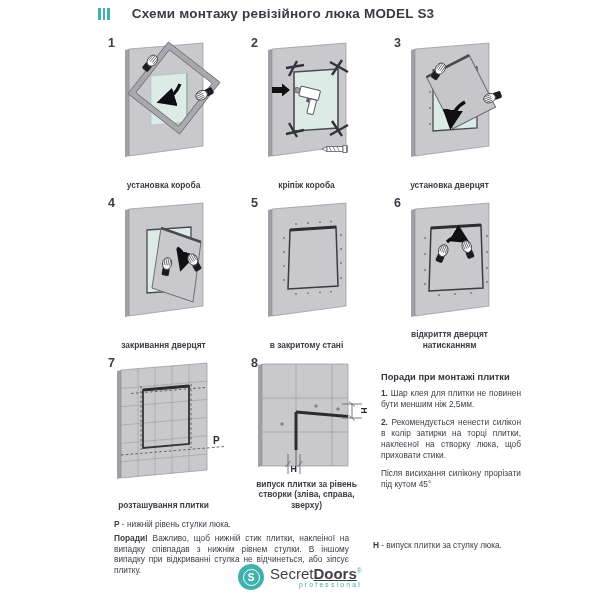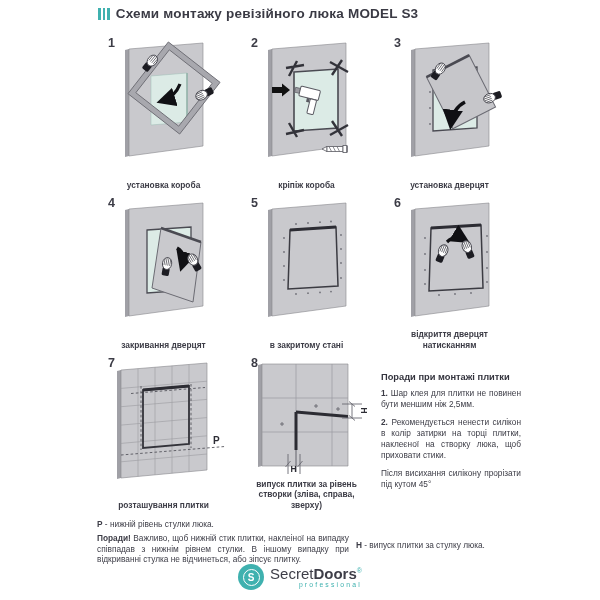--- a/index.html
+++ b/index.html
@@ -1,52 +1,52 @@
 <!DOCTYPE html>
 <html><head>
 <meta charset="utf-8">
 <style>
   html,body{margin:0;padding:0;background:#fff;}
   *{box-sizing:border-box;}
   .page{position:relative;width:600px;height:600px;background:#fff;
         font-family:"Liberation Sans", sans-serif;color:#3c3c46;overflow:hidden;}
   
-  .header{position:absolute;left:98px;top:6px;display:flex;align-items:center;gap:6px;}
+  .header{position:absolute;left:98px;top:6px;display:flex;align-items:center;gap:22px;}
   .bars{display:flex;gap:2px;align-items:flex-end;}
   .bars i{display:block;width:2.6px;height:12px;background:#3fb1af;}
   .title{font-size:13.5px;font-weight:700;color:#3a3a44;letter-spacing:.2px;}
   
   .grid{position:absolute;left:95px;top:32px;display:grid;
         grid-template-columns:repeat(3,137px);grid-auto-rows:160px;column-gap:6px;}
   .cell{position:relative;}
   .step-num{position:absolute;left:13px;top:4px;font-size:12.5px;font-weight:700;color:#3c3c46;}
   .illus{position:absolute;left:0;top:2px;}
   .caption{position:absolute;left:6px;bottom:2px;width:125px;text-align:center;
            font-size:8.4px;font-weight:700;color:#3c3c46;line-height:1.25;margin-top:12px;}
   
   .tips{position:relative;padding:14px 2px 0 0;width:142px;}
   .tips h3{margin:6px 0 6px 0;font-size:9.3px;font-weight:700;color:#33333d;}
   .tips p{margin:0 0 7px 0;font-size:8.3px;line-height:1.32;color:#3c3c46;text-align:justify;}
   .tips b{font-weight:700;}
   
   .notes-left{position:absolute;left:97px;top:519px;width:252px;font-size:8.3px;line-height:1.3;}
   .notes-right{position:absolute;left:356px;top:540px;width:166px;font-size:8.3px;line-height:1.3;}
-  .notes-left p,.notes-right p{margin:0 0 3px 0;text-align:justify;}
+  .notes-left p,.notes-right p{margin:0 0 3px 17px;text-align:justify;}
   .notes-left b,.notes-right b{font-weight:700;}
   
   .logo{position:absolute;left:0;top:564px;width:600px;display:flex;justify-content:center;
         align-items:center;gap:6px;}
   .monogram{width:26px;height:26px;border-radius:50%;background:#3fb1af;display:flex;
             align-items:center;justify-content:center;}
   .monogram .ring{width:17px;height:17px;border:1.4px solid #fff;border-radius:50%;display:flex;
             align-items:center;justify-content:center;font-size:10px;font-weight:700;color:#fff;}
   .brand{display:flex;flex-direction:column;line-height:1;}
   .brand .name{font-size:15px;color:#3e3e48;}
   .brand .name .first{font-weight:400;}
-  .brand .name .second{font-weight:700;}
+  .brand .name .second{font-weight:700;text-decoration:underline;}
   .brand .name sup{font-size:7px;color:#3fb1af;}
   .brand .sub{font-size:6.8px;color:#3fb1af;letter-spacing:2.2px;text-align:right;margin-top:1px;}
   svg text{font-family:"Liberation Sans",sans-serif;}
 </style>
 </head>
 <body>
 
 <svg width="0" height="0" style="position:absolute" aria-hidden="true">
   <defs>
     <g id="hand">

